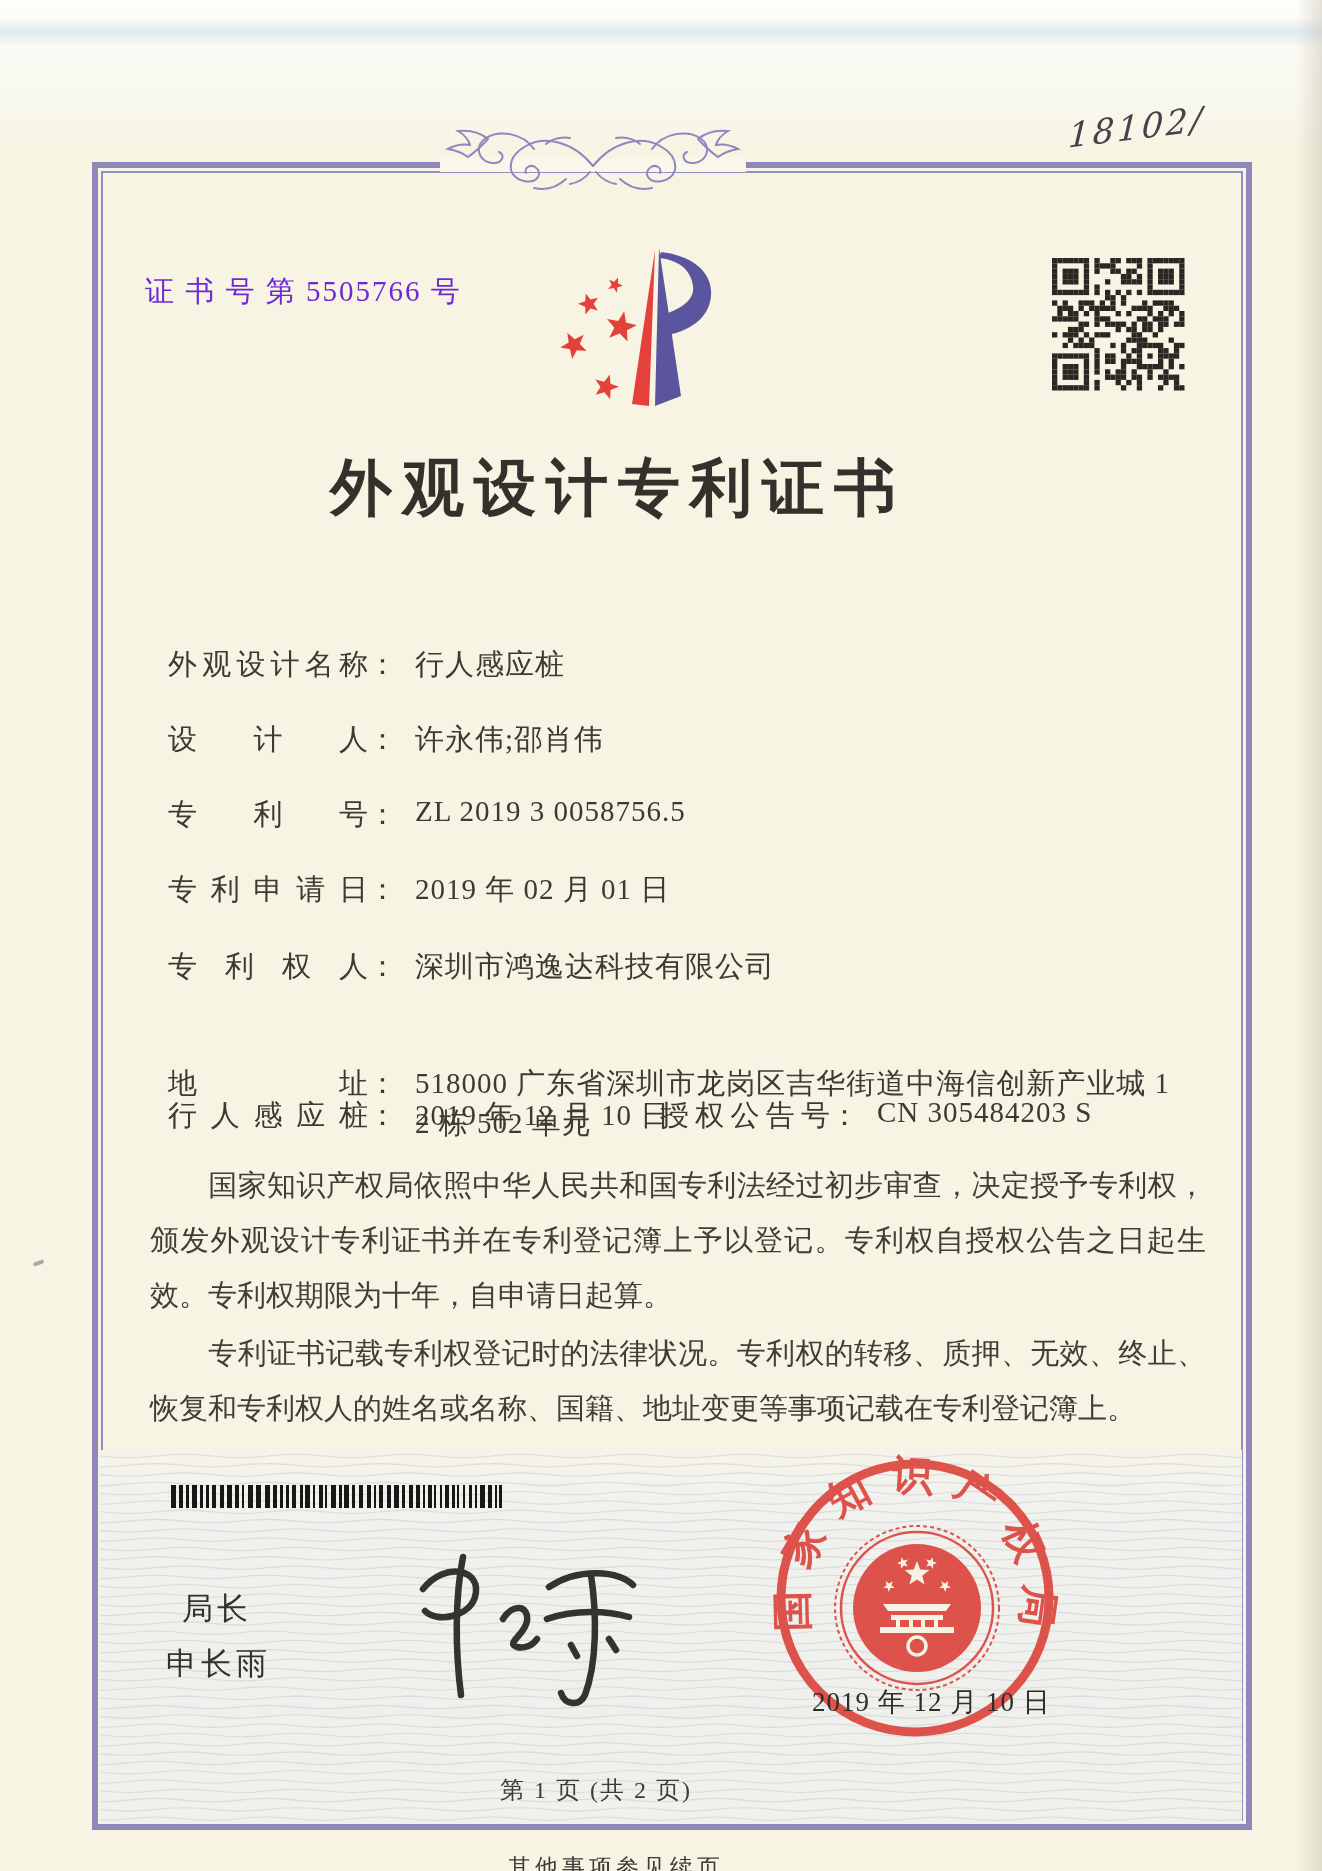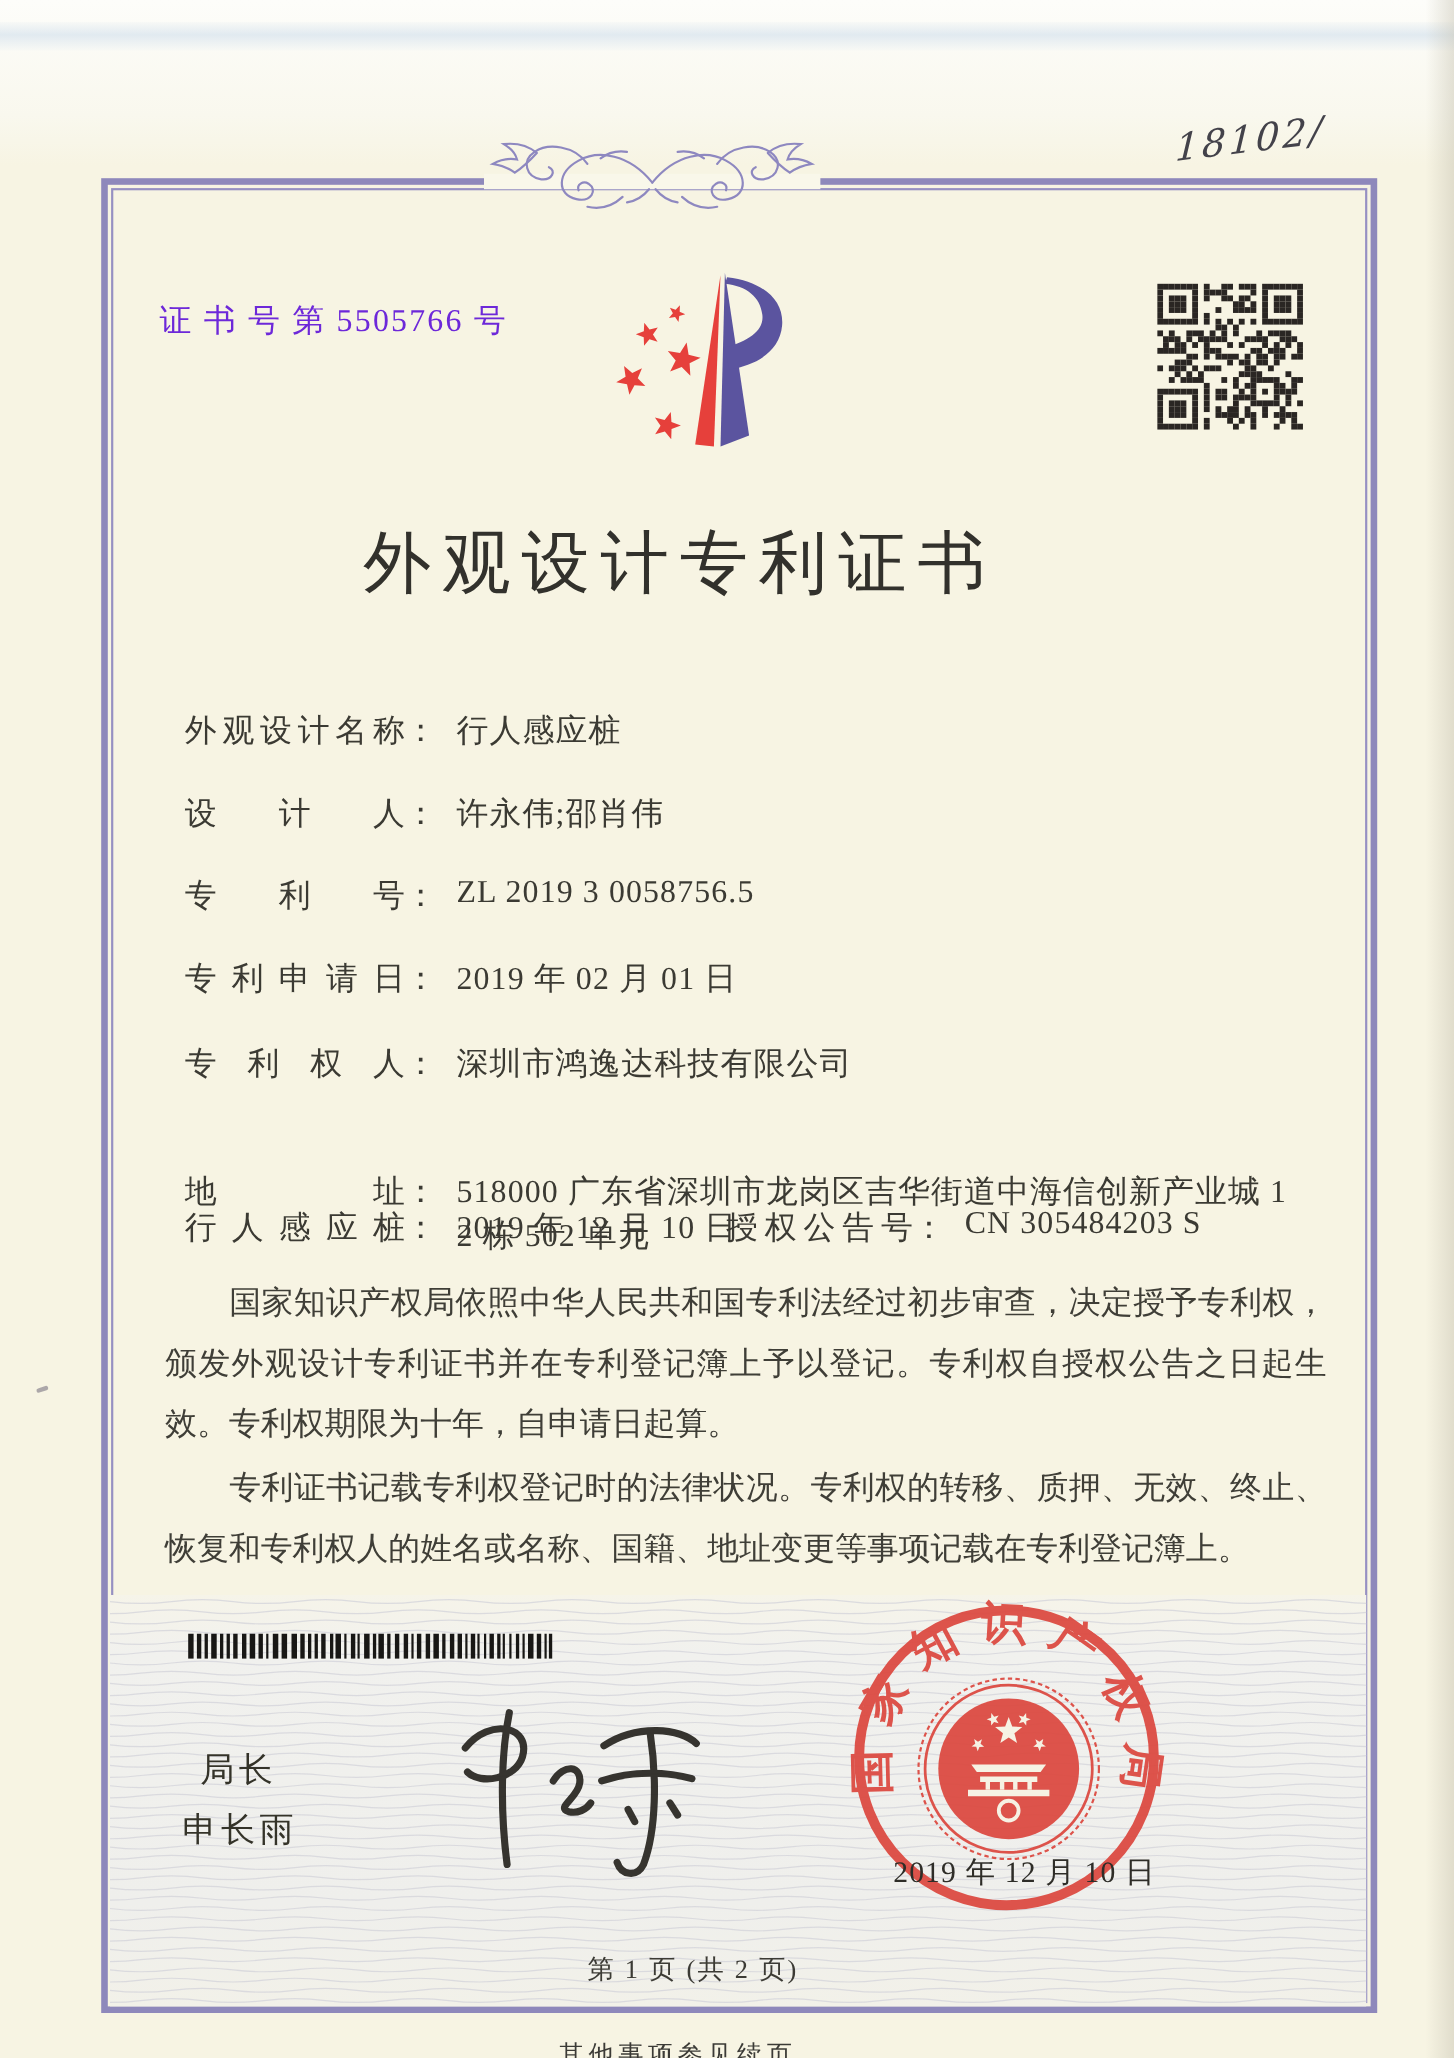--- a/index.html
+++ b/index.html
@@ -13,21 +13,21 @@
   #artifact-dot{left:33px;top:1261px;width:11px;height:4px;background:#98949a;transform:rotate(-18deg);border-radius:2px;opacity:.8;}
   
   #frame-outer{left:92px;top:162px;width:1160px;height:1668px;border:6px solid #8e88bb;box-sizing:border-box;}
   #frame-inner{position:absolute;left:3px;top:3px;right:3px;bottom:3px;border:2px solid #9690c2;}
   
   #handwriting{left:1068px;top:108px;width:120px;font-family:"DejaVu Serif",serif;font-style:italic;
      font-size:34px;color:#43424a;transform:rotate(-7deg) skewX(-10deg);letter-spacing:3px;}
   
   #cert-no{left:145px;top:272px;font-size:29px;letter-spacing:2px;color:#6d28d9;}
   
-  #doc-title{left:330px;top:470px;width:680px;font-size:62px;font-weight:400;letter-spacing:10px;color:#32312c;white-space:nowrap;}
+  #doc-title{left:330px;top:446px;width:680px;font-size:62px;font-weight:700;letter-spacing:10px;color:#32312c;white-space:nowrap;}
   
   .row{position:absolute;left:168px;font-size:29px;white-space:nowrap;color:#3b3a33;}
   .flabel{display:inline-block;width:200px;text-align:justify;text-align-last:justify;vertical-align:top;}
   .flabel-sm{display:inline-block;width:170px;text-align:justify;text-align-last:justify;vertical-align:top;}
   .fcolon{vertical-align:top;}
   .fvalue{margin-left:18px;vertical-align:top;letter-spacing:1px;}
   .addr-lines{display:inline-block;margin-left:18px;vertical-align:top;letter-spacing:1px;white-space:nowrap;}
   .grant-group2{position:absolute;left:492px;top:0;}
   
   .para{position:absolute;left:150px;width:1056px;font-size:29px;line-height:55px;text-align:justify;color:#3f3e37;}
@@ -36,21 +36,21 @@
   #waves{left:100px;top:1450px;width:1142px;height:374px;background:linear-gradient(180deg,#f6f4e9 0%,#f1f1ee 14%,#efefec 75%,#f2f1e9 100%);}
   #waves svg{position:absolute;left:0;top:0;}
   
   #barcode{left:171px;top:1485px;width:334px;height:23px;}
   
   #director-title{left:182px;top:1588px;font-size:31px;letter-spacing:4px;color:#343329;}
   #director-name{left:166px;top:1643px;font-size:31px;letter-spacing:4px;color:#343329;}
   
   #seal-date{left:812px;top:1684px;font-size:27px;letter-spacing:1px;color:#2e2d28;}
   
-  #page-info{left:500px;top:1774px;width:260px;text-align:center;font-size:24px;color:#3c3b35;letter-spacing:2px;}
+  #page-info{left:500px;top:1774px;width:260px;font-size:24px;color:#3c3b35;letter-spacing:2px;}
   #cutoff{left:508px;top:1852px;width:230px;height:19px;overflow:hidden;font-size:23px;letter-spacing:4px;color:#3b3a36;}
 </style>
 </head>
 <body>
 
 <div id="page">
 
   <div class="abs" id="top-light"></div>
   <div class="abs" id="blue-strip"></div>
   <div class="abs" id="right-shade"></div>

